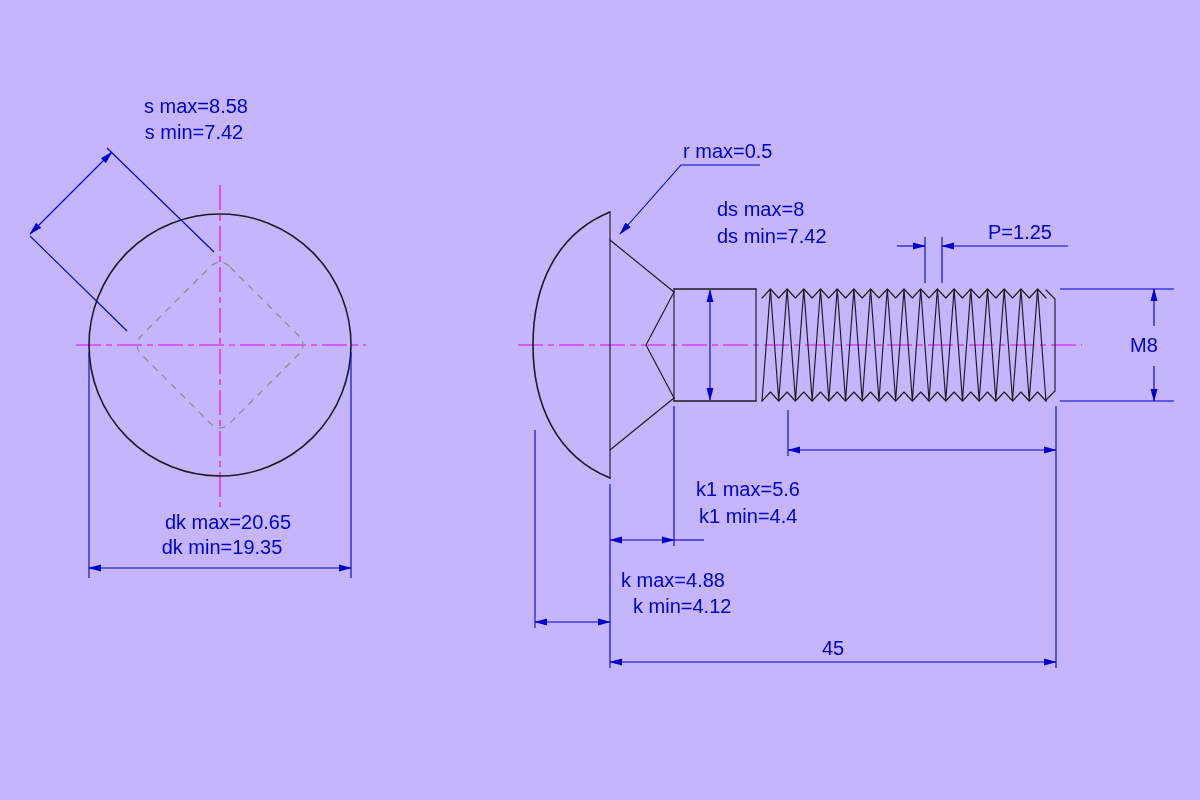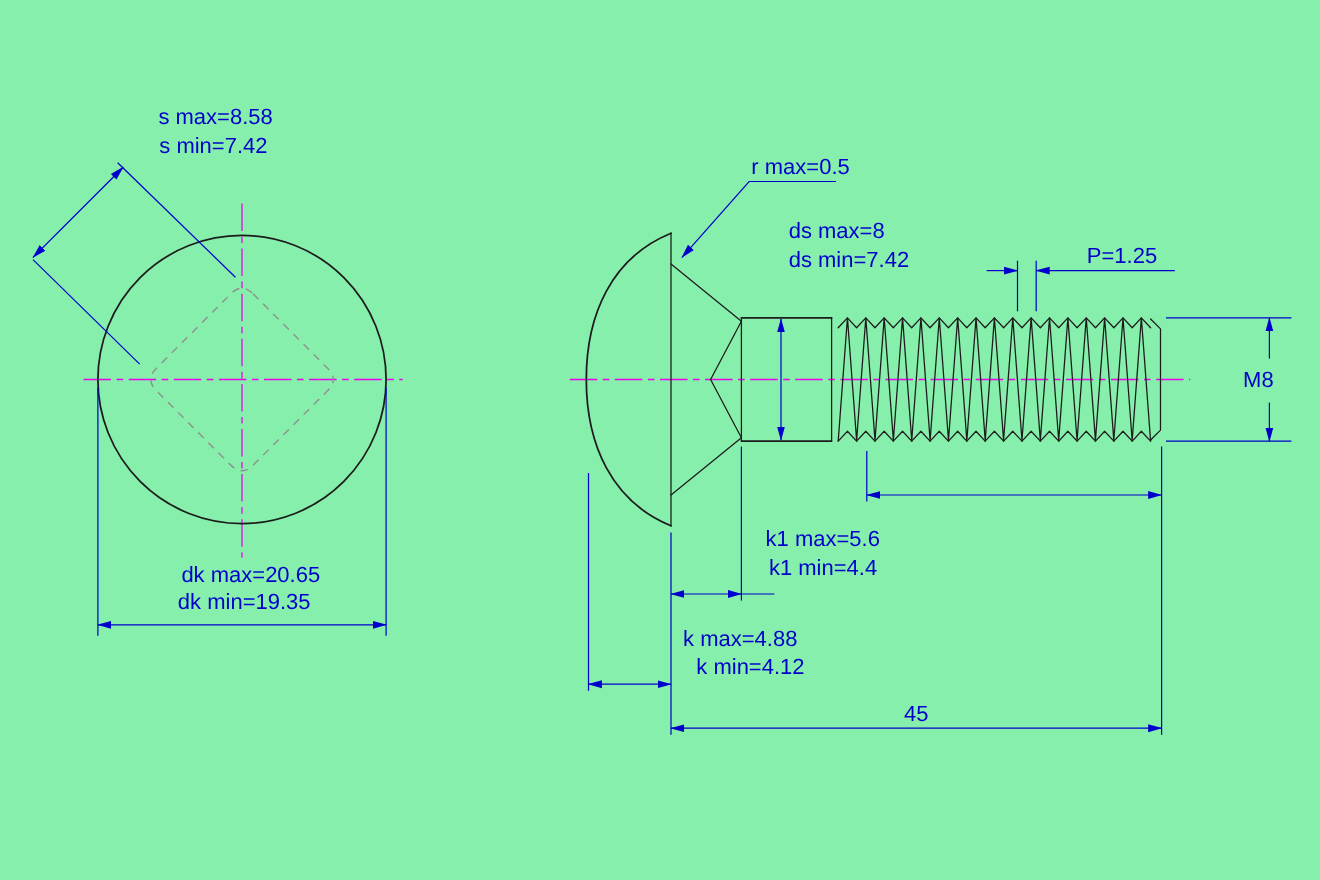--- a/index.html
+++ b/index.html
@@ -1,19 +1,19 @@
 <!DOCTYPE html>
 <html><head>
 <meta charset="utf-8">
 <style>
   html,body{margin:0;padding:0;background:#ffffff;}
   .canvas{
     position:relative;
     width:1200px;height:800px;
-    background:#86efac;
+    background:#c4b5fd;
     font-family:"Liberation Sans",sans-serif;
     overflow:hidden;
   }
   svg{display:block;}
   .outline{stroke:#1c1c1c;stroke-width:1.6;fill:none;stroke-linejoin:round;stroke-linecap:round;}
   .thin{stroke-width:1.15;}
   .hidden-line{stroke:#8f8f8f;stroke-width:1.25;fill:none;stroke-dasharray:7 6;}
   .cl{stroke:#ee00ee;stroke-width:1.15;fill:none;stroke-dasharray:25 5 6 5;}
   .dim{stroke:#0000cc;stroke-width:1.1;fill:none;}
   .dim-text{

